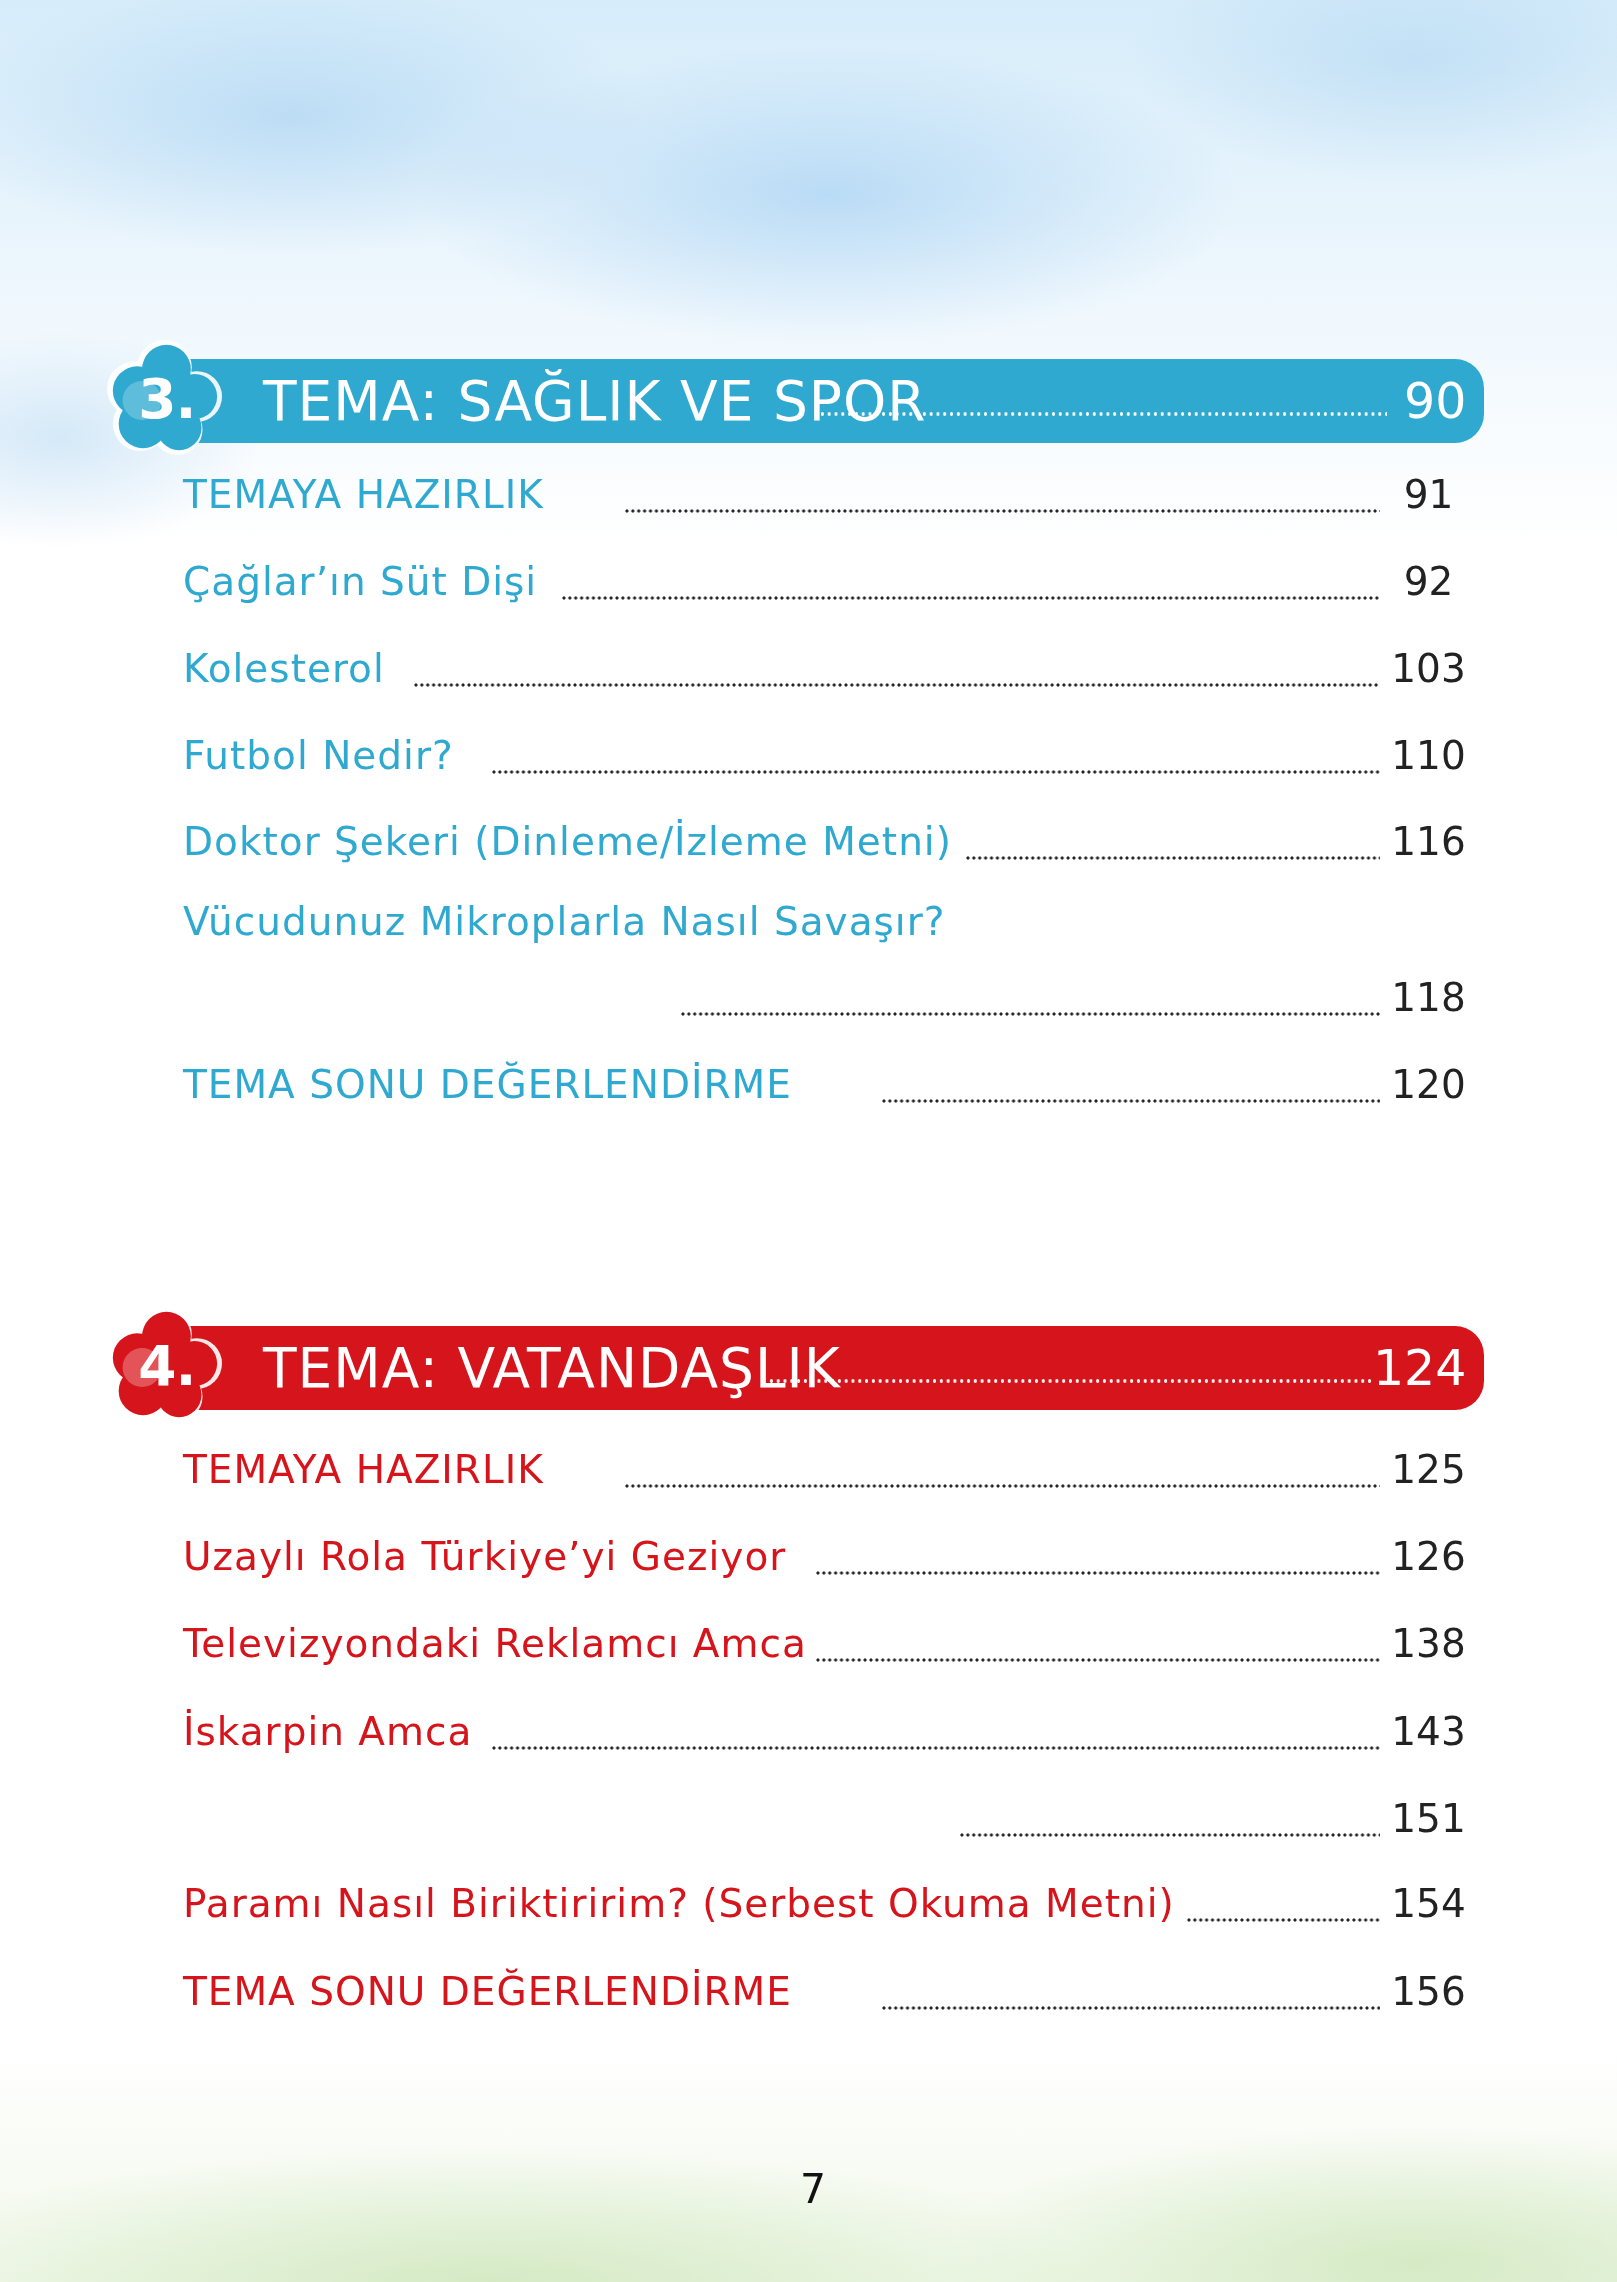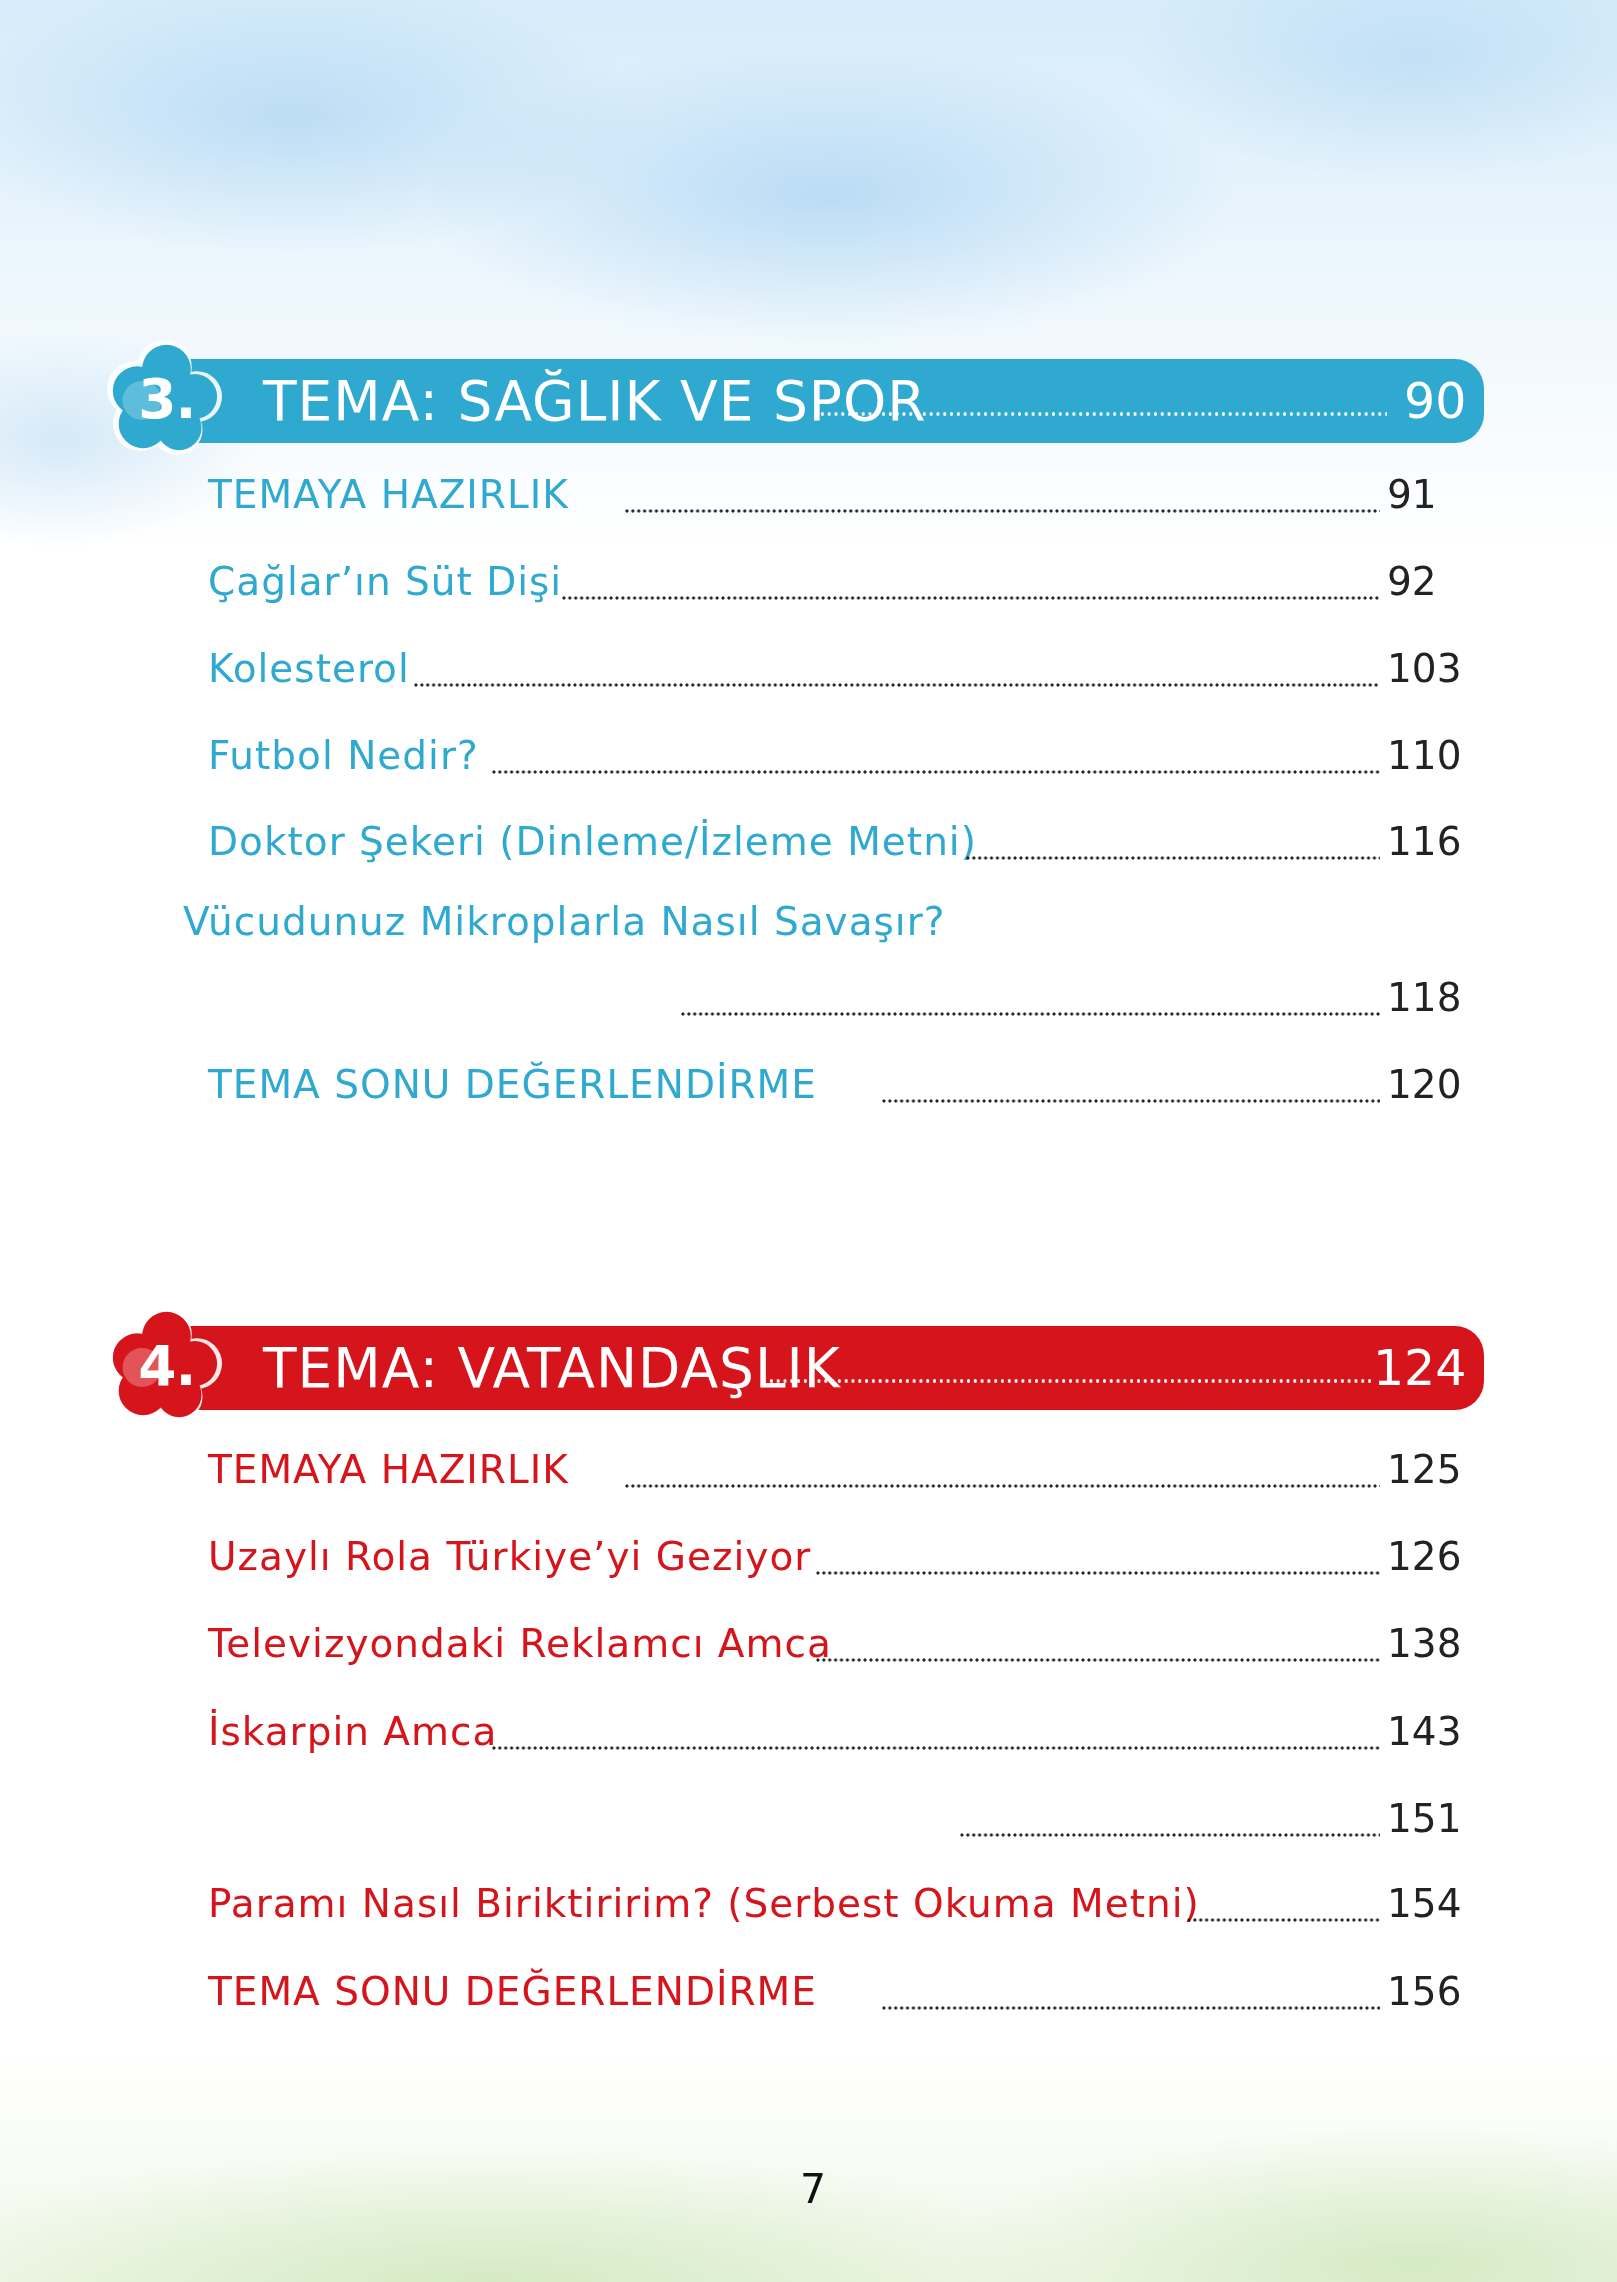--- a/index.html
+++ b/index.html
@@ -48,30 +48,29 @@
     position: absolute; right: 17.6px; font-size: 49px;
     font-family: "DejaVu Sans", sans-serif;
   }
   .entry {
     position: absolute; left: 183px; width: 1287px; height: 59px;
   }
   .entry .label {
     position: absolute; left: 0; bottom: 7.8px; font-size: 39px; white-space: nowrap;
     font-family: "DejaVu Sans", sans-serif; letter-spacing: 1px;
     background: transparent;
-    margin-left: 25px;
   }
   .entry .leader {
     position: absolute; right: 90px; bottom: 11.7px; height: 3.9px;
     background-image: radial-gradient(circle, #222 1.3px, transparent 1.8px);
     background-size: 5.9px 3.9px; background-repeat: repeat-x;
   }
   .entry .page {
     position: absolute; right: 0; bottom: 7.8px; font-size: 39px; color: #222;
-    font-family: "DejaVu Sans", sans-serif; text-align: left; min-width: 83px;
+    font-family: "DejaVu Sans", sans-serif; text-align: center; min-width: 83px;
   }
   .blue { color: #2fa9d0; }
   .red { color: #d6141b; }
   .cont-line {
     position: absolute; left: 183px; font-size: 39px; white-space: nowrap; letter-spacing: 1px;
     font-family: "DejaVu Sans", sans-serif;
   }
   .folio {
     position: absolute; left: 800px; top: 2165px; font-size: 41px; color: #111;
     font-family: "DejaVu Sans", sans-serif;

